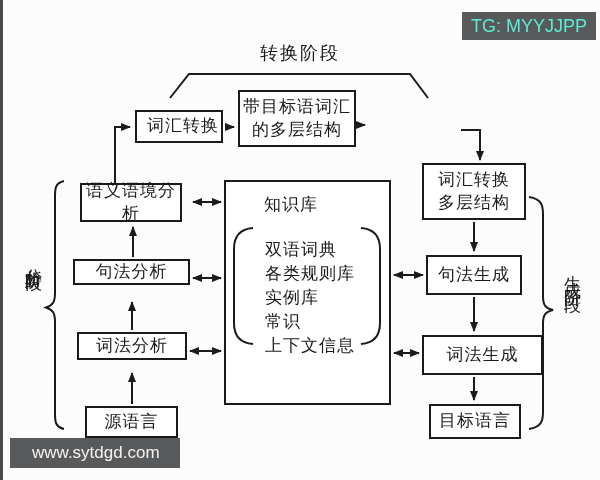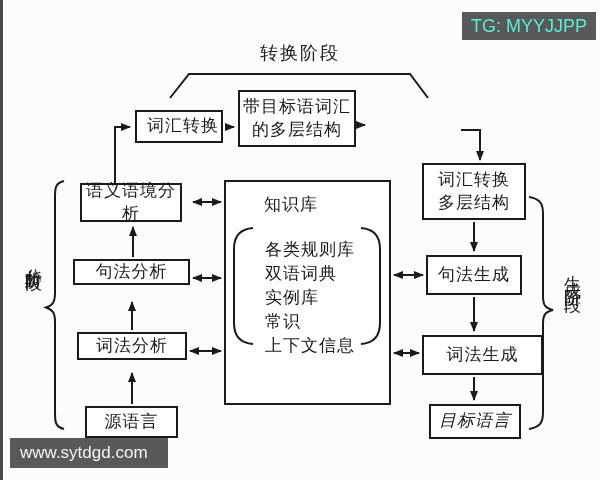--- a/index.html
+++ b/index.html
@@ -26,21 +26,21 @@
   }
   #kb-title{position:absolute;left:38px;top:11px;font-size:17px;letter-spacing:1px;}
   #kb-items{position:absolute;left:39px;top:56px;font-size:17px;line-height:24px;letter-spacing:1px;}
   #overlay{position:absolute;left:0;top:0;z-index:5;pointer-events:none;}
   .badge{
     position:absolute;z-index:9;background:#58595b;color:#5eead4;
     font-family:"Liberation Sans","DejaVu Sans",sans-serif;
     display:flex;align-items:center;
   }
   #tg-badge{left:462px;top:12px;width:134px;height:28px;font-size:18px;justify-content:center;}
-  #watermark{left:10px;top:438px;width:148px;height:30px;font-size:17px;padding-left:10px;color:#f2f2f2;}
+  #watermark{left:10px;top:438px;width:148px;height:30px;font-size:17px;padding-left:22px;color:#f2f2f2;}
 </style>
 </head>
 <body>
 
 <div id="stage">
 
   <div class="edge-strip"></div>
 
   <div class="phase-title" style="left:250px;top:41px;width:100px;">转换阶段</div>
   <div class="vlabel" style="left:22px;top:255px;letter-spacing:2px;">分析阶段</div>
@@ -56,27 +56,27 @@
     <div>多层结构</div>
   </div>
 
   <div class="node" style="left:80px;top:183px;width:102px;height:39px;">语义语境分析</div>
   <div class="node" style="left:73px;top:259px;width:117px;height:26px;">句法分析</div>
   <div class="node" style="left:77px;top:332px;width:110px;height:28px;">词法分析</div>
   <div class="node" style="left:85px;top:406px;width:93px;height:32px;">源语言</div>
 
   <div class="node" style="left:426px;top:255px;width:96px;height:40px;">句法生成</div>
   <div class="node" style="left:422px;top:335px;width:121px;height:40px;">词法生成</div>
-  <div class="node" style="left:429px;top:404px;width:92px;height:35px;font-style:italic;">目标语言</div>
+  <div class="node" style="left:429px;top:404px;width:92px;height:35px;">目标语言</div>
 
   <div id="kb-box">
     <div id="kb-title">知识库</div>
     <div id="kb-items">
+      <div>双语词典</div>
       <div>各类规则库</div>
-      <div>双语词典</div>
       <div>实例库</div>
       <div>常识</div>
       <div>上下文信息</div>
     </div>
   </div>
 
   <svg id="overlay" width="600" height="480" viewBox="0 0 600 480">
     <defs>
       <marker id="ah" markerUnits="userSpaceOnUse" markerWidth="10" markerHeight="8" refX="9" refY="4" orient="auto-start-reverse">
         <path d="M0,0 L10,4 L0,8 Z" fill="#1a1a1a"></path>

